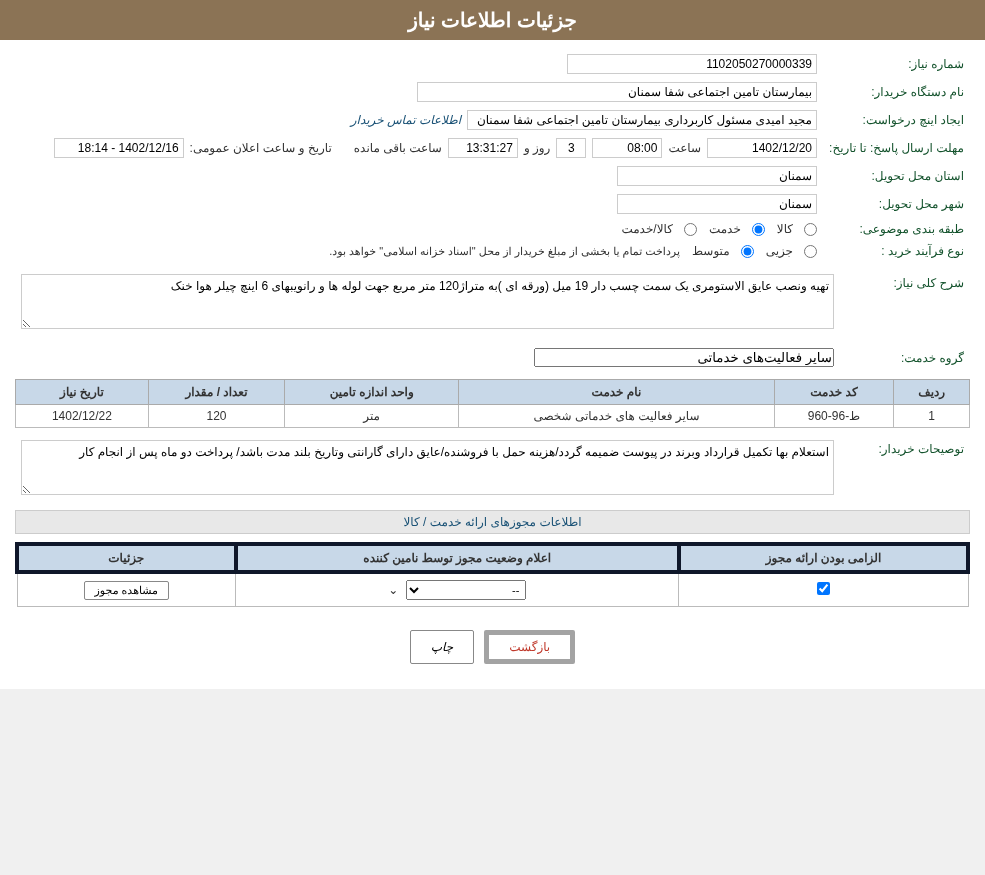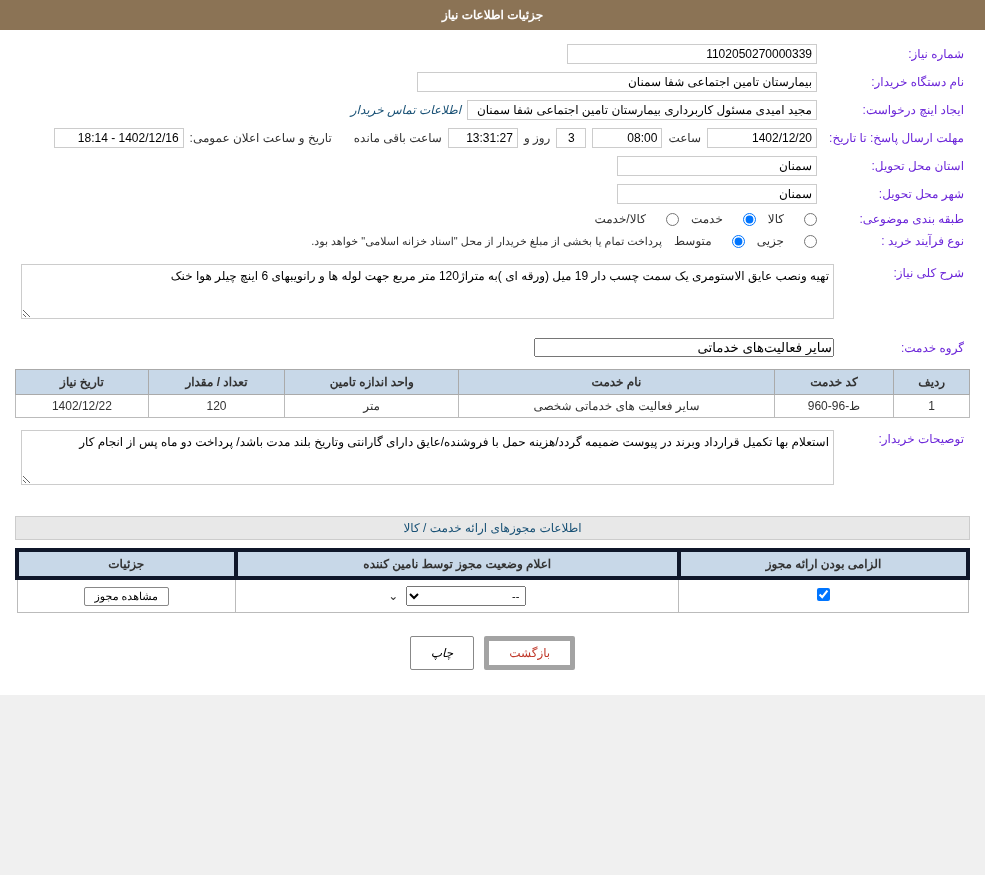--- a/index.html
+++ b/index.html
@@ -13,37 +13,37 @@
     .page-wrapper {
       max-width: 985px;
       margin: 0 auto;
       background: #fff;
     }
     .header-bar {
       background: #8B7355;
       color: #fff;
       text-align: center;
       padding: 8px 10px;
-      font-size: 12px;
+      font-size: 20px;
       font-weight: bold;
     }
     .main-content {
       padding: 10px 15px;
     }
     .info-table {
       width: 100%;
       border-collapse: collapse;
       margin-bottom: 8px;
     }
     .info-table td {
       padding: 4px 6px;
       vertical-align: middle;
     }
     .label-cell {
-      color: #6d28d9;
+      color: #14532d;
       white-space: nowrap;
       width: 130px;
     }
     .value-cell input[type="text"],
     .value-cell .text-box {
       border: 1px solid #ccc;
       padding: 2px 4px;
       background: #fff;
       font-size: 12px;
       font-family: Tahoma, Arial, sans-serif;
@@ -66,21 +66,21 @@
     
     .radio-group {
       display: flex;
       gap: 12px;
       align-items: center;
       direction: rtl;
     }
     .radio-group label {
       display: flex;
       align-items: center;
-      gap: 20px;
+      gap: 11px;
       cursor: pointer;
     }
     
     .data-table {
       width: 100%;
       border-collapse: collapse;
       margin: 8px 0;
       font-size: 12px;
     }
     .data-table th {
@@ -114,21 +114,21 @@
       font-weight: bold;
       border: 1px solid #bbb;
       text-align: right;
       margin: 10px 0 5px 0;
     }
     .subsection-header {
       background: #e8e8e8;
       padding: 4px 10px;
       text-align: center;
       border: 1px solid #ccc;
-      margin: 24px 0 4px 0;
+      margin: 8px 0 4px 0;
       color: #1a5276;
     }
     .button-bar {
       text-align: center;
       padding: 15px;
       display: flex;
       justify-content: center;
       gap: 10px;
     }
     .btn {

